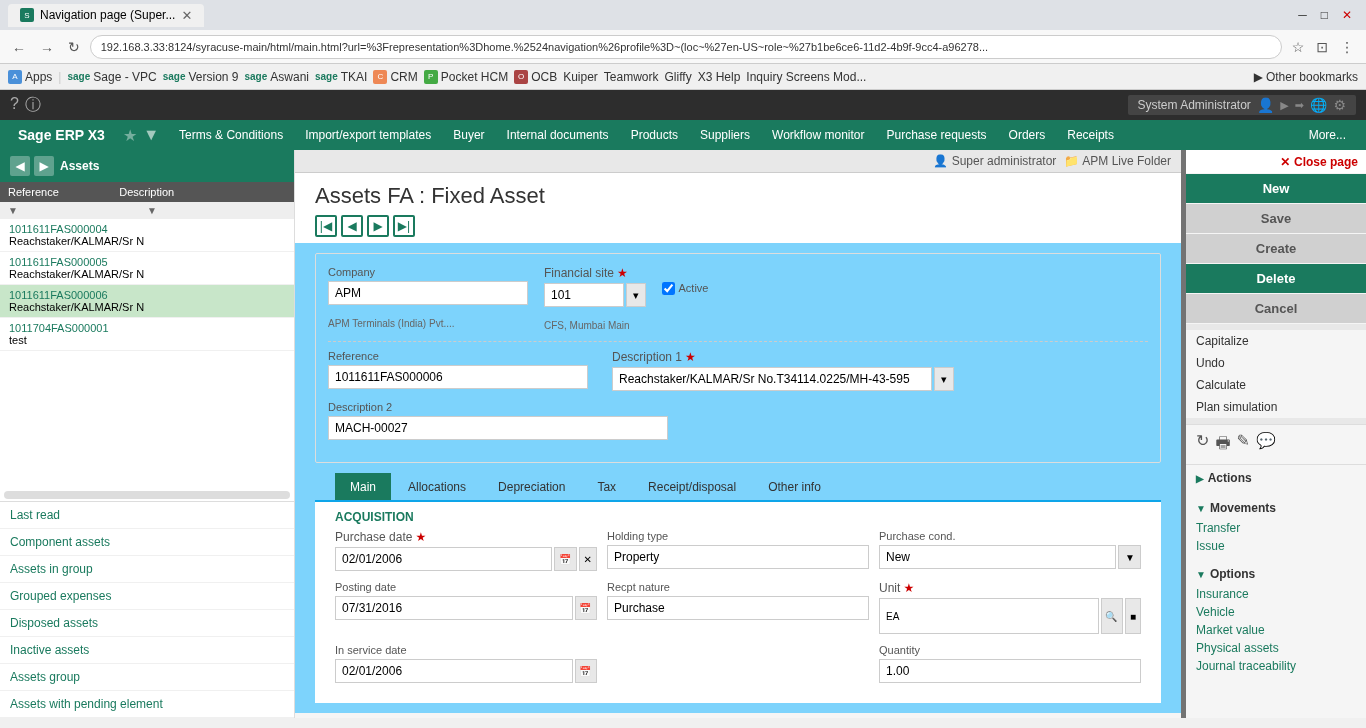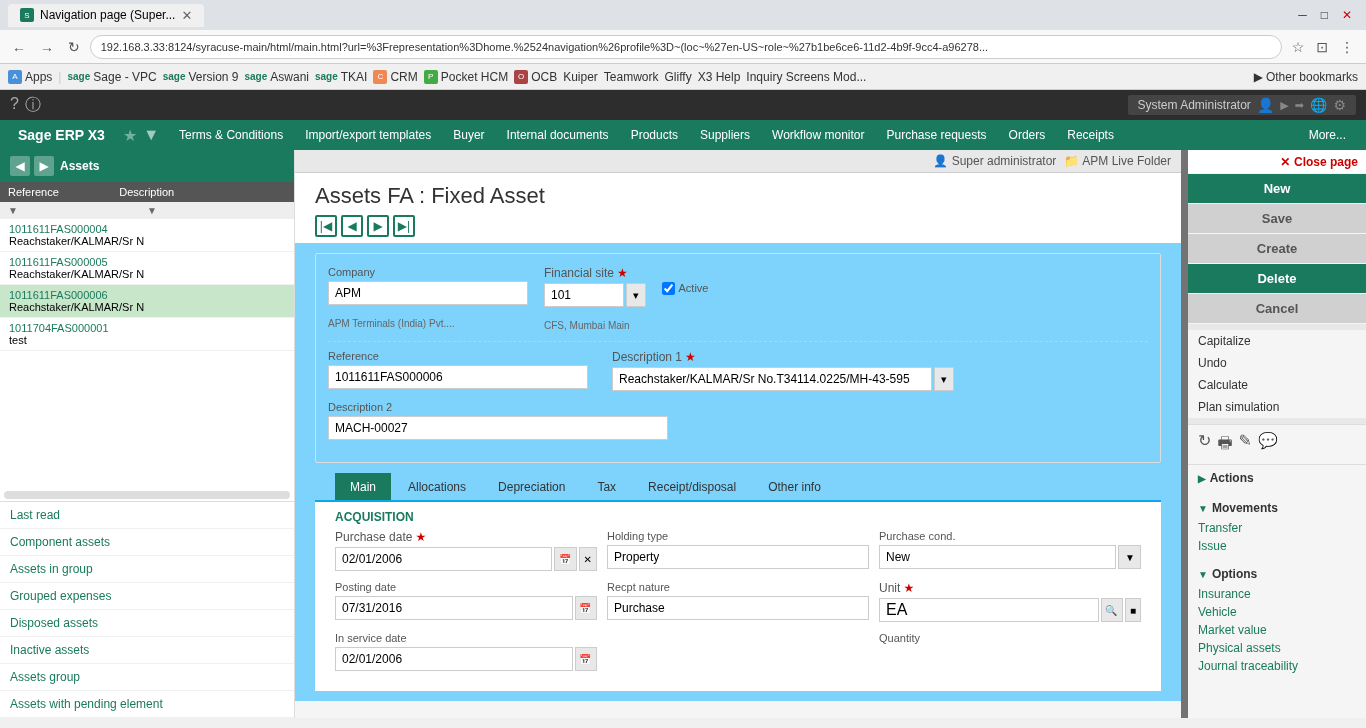--- a/index.html
+++ b/index.html
@@ -93,42 +93,42 @@
     
     .section-title { color: #1a7a5e; font-size: 12px; font-weight: bold; padding: 8px 0 6px; }
     .acq-grid { display: grid; grid-template-columns: 1fr 1fr 1fr; gap: 10px; }
     .acq-group { display: flex; flex-direction: column; gap: 3px; }
     .acq-input-wrap { display: flex; gap: 2px; }
     .acq-input { border: 1px solid #ccc; padding: 3px 6px; font-size: 12px; height: 24px; background: white; width: 100%; }
     .dropdown-btn { background: #e8e8e8; border: 1px solid #ccc; padding: 2px 6px; cursor: pointer; font-size: 10px; min-width: 20px; }
     .cal-btn { background: #e8e8e8; border: 1px solid #ccc; padding: 2px 4px; cursor: pointer; font-size: 10px; }
 
     
-    .right-panel { width: 185px; background: #f5f5f5; border-left: 7px solid #737373; display: flex; flex-direction: column; overflow-y: auto; }
+    .right-panel { width: 185px; background: #f5f5f5; border-left: 5px solid #737373; display: flex; flex-direction: column; overflow-y: auto; }
     .panel-btn { border: none; cursor: pointer; padding: 7px 10px; text-align: center; font-size: 13px; font-weight: bold; display: block; width: 100%; margin-bottom: 1px; }
     .btn-new { background: #1a7a5e; color: white; }
     .btn-save { background: #d0d0d0; color: #555; }
     .btn-create { background: #d0d0d0; color: #555; }
     .btn-delete { background: #1a7a5e; color: white; }
     .btn-cancel { background: #d0d0d0; color: #555; }
     .panel-divider { height: 6px; background: #e8e8e8; }
     .panel-action { padding: 4px 10px; cursor: pointer; color: #333; font-size: 12px; display: block; }
     .panel-icons { display: flex; gap: 6px; padding: 6px 10px; border-top: 1px solid #ddd; border-bottom: 1px solid #ddd; }
     .panel-icon { cursor: pointer; color: #555; font-size: 16px; }
     .panel-section { padding: 6px 10px; }
     .panel-section-title { font-weight: bold; color: #333; font-size: 12px; display: flex; align-items: center; gap: 4px; margin-bottom: 4px; }
     .panel-link { color: #1a7a5e; font-size: 12px; padding: 2px 0; cursor: pointer; display: block; }
     .collapse-icon { color: #1a7a5e; font-size: 10px; }
 
     .form-divider { border: none; border-top: 1px dashed #ccc; margin: 8px 0; }
 
     .tab-content { padding: 0 20px 20px; background: white; }
 
     .unit-wrap { display: flex; gap: 2px; }
-    .unit-input { flex: 1; border: 1px solid #ccc; padding: 3px 6px; font-size: 16px; height: 24px; }
+    .unit-input { flex: 1; border: 1px solid #ccc; padding: 3px 6px; font-size: 10px; height: 36px; }
     .unit-btn { background: #e8e8e8; border: 1px solid #ccc; padding: 2px 4px; cursor: pointer; font-size: 10px; }
   </style>
 </head>
 <body>
 
 <div class="browser-chrome">
   <div class="browser-tab">
     <div style="width:14px;height:14px;background:#1a7a5e;border-radius:2px;display:flex;align-items:center;justify-content:center;color:white;font-size:8px;">S</div>
     <span>Navigation page (Super...</span>
     <span class="browser-tab-close">✕</span>
@@ -420,20 +420,21 @@
                 <div class="acq-input-wrap">
                   <input class="acq-input" type="text" value="02/01/2006" style="">
                   <button class="cal-btn">📅</button>
                 </div>
               </div>
 
               <div></div>
 
               <div class="acq-group">
                 <label class="form-label">Quantity</label>
+                <input class="acq-input" type="text" value="1.00" style="">
               </div>
 
             </div>
           </div>
         </div>
 
       </div>
     </div>
 
     <div class="right-panel">

